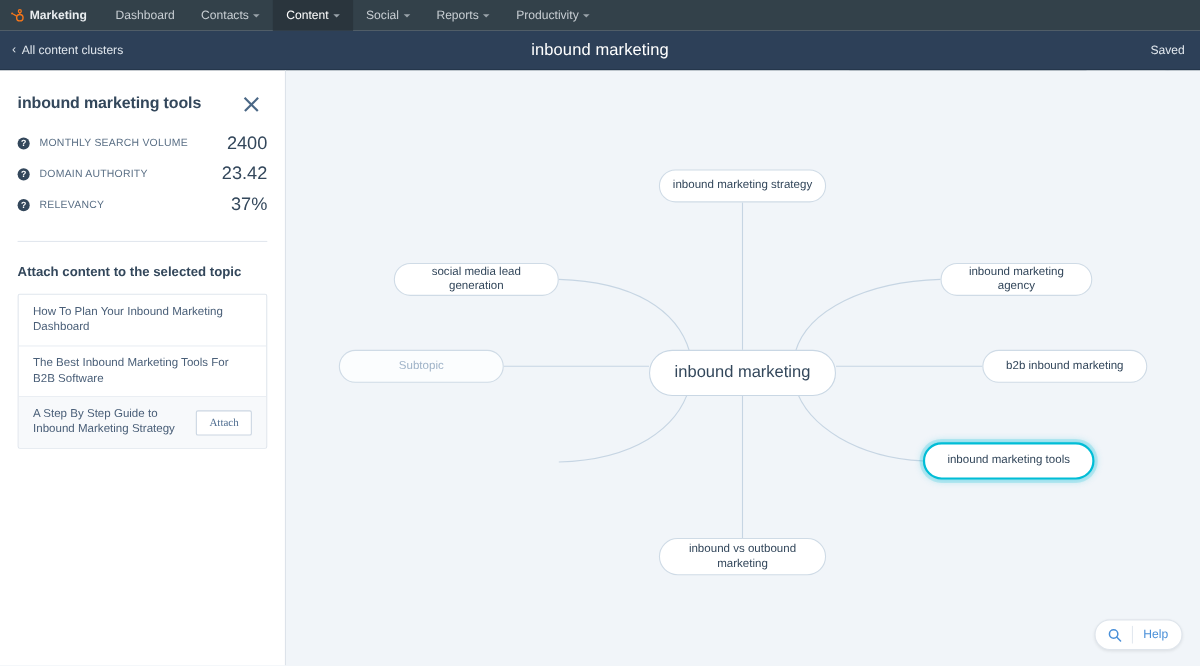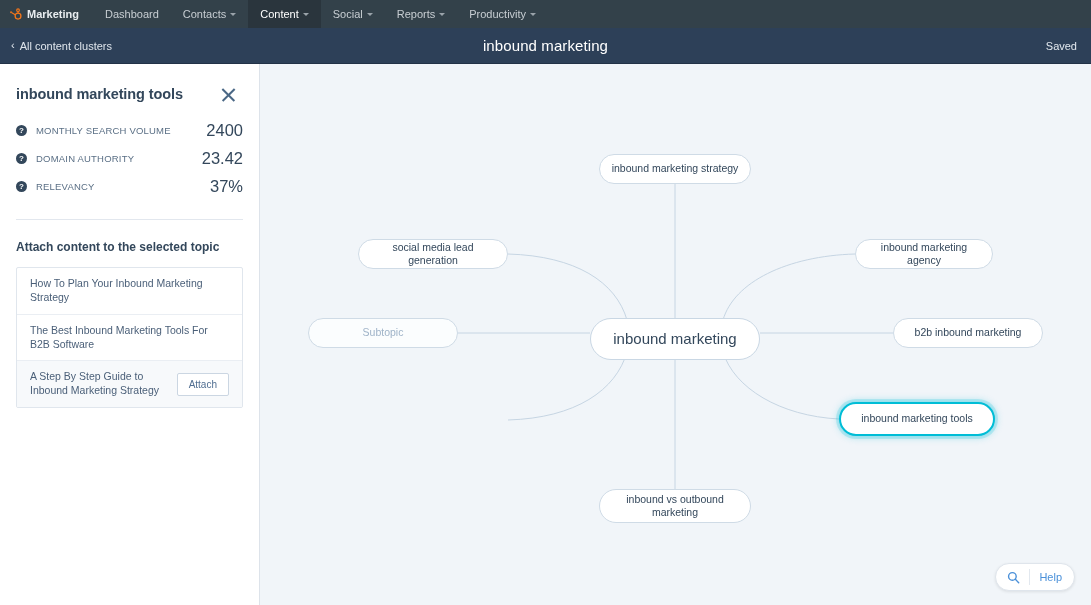--- a/index.html
+++ b/index.html
@@ -163,21 +163,21 @@
     border-bottom: 1px solid #eaeef3;
     font-size: 10.5px; color: #4a5f78; line-height: 1.32;
   }
   .post-row:last-child { border-bottom: none; }
   .post-row.hovered { background: #f7f9fb; }
   .post-title { flex: 1 1 auto; padding-right: 8px; }
   .attach-btn {
     flex: 0 0 auto;
     border: 1px solid #cbd6e2; background: #ffffff;
     border-radius: 2px; color: #506e91;
-    font-size: 10px; font-family: Liberation Sans, sans-serif;
+    font-size: 10px; font-family: Liberation Serif, serif;
     padding: 5px 11px; cursor: pointer;
   }
 
   .links-block { text-align: center; padding-top: 26px; }
   .link-a {
     display: block; color: #00a4bd; font-size: 11px;
     font-weight: bold; text-decoration: none; cursor: pointer;
   }
   .or-text { color: #7c8ca0; font-size: 10.5px; padding: 9px 0 8px; }
 
@@ -325,21 +325,21 @@
         <span class="metric-value">37%</span>
       </div>
     </div>
 
     <div class="divider"></div>
 
     <div class="attach-heading">Attach content to the selected topic</div>
 
     <div class="posts-card">
       <div class="post-row">
-        <span class="post-title">How To Plan Your Inbound Marketing Strategy</span>
+        <span class="post-title">How To Plan Your Inbound Marketing Dashboard</span>
       </div>
       <div class="post-row">
         <span class="post-title">The Best Inbound Marketing Tools For B2B Software</span>
       </div>
       <div class="post-row hovered">
         <span class="post-title">A Step By Step Guide to Inbound Marketing Strategy</span>
         <button class="attach-btn">Attach</button>
       </div>
     </div>
 

